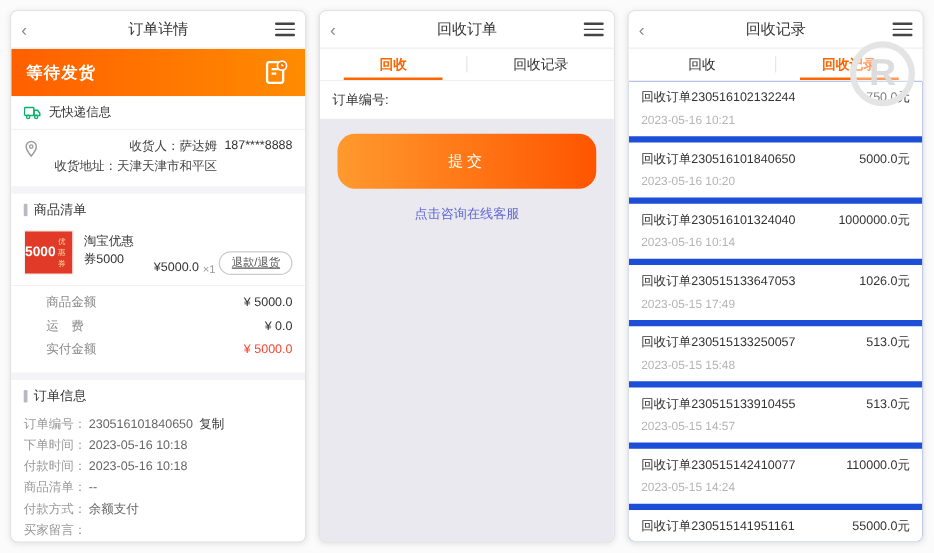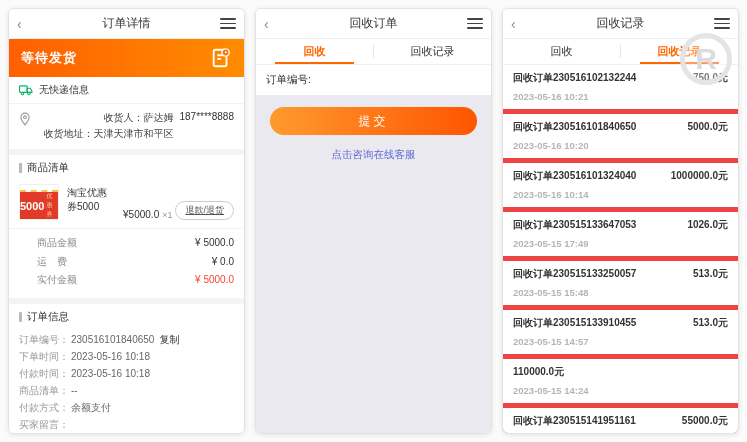--- a/index.html
+++ b/index.html
@@ -22,21 +22,21 @@
   .row { display:flex; align-items:center; gap:6px; padding:6px 10px; background:#fff;text-align:right; }
   .express-row { border-bottom:1px solid #f2f2f2; flex:0 0 24px; }
   .addr-row { align-items:flex-start; padding-bottom:8px; }
   .addr-lines { flex:1; line-height:1.55; color:#444; }
   .phone-num { color:#333; padding-top:1px; }
   .gap { flex:0 0 6px; background:#f4f4f6; }
   .section-title { display:flex; align-items:center; gap:5px; padding:6px 10px 3px; background:#fff; }
   .section-title .bar { width:3px; height:10px; background:#b9b9c3; border-radius:1px; }
   .section-title span { color:#333; font-size:10.5px; }
   .product { display:flex; gap:8px; padding:6px 10px 8px; background:#fff; border-bottom:1px solid #f2f2f2; }
-  .thumb { width:40px; height:36px; border:1px solid #f0f0f0; display:flex; flex-direction:column; overflow:hidden; }
+  .thumb { width:40px; height:36px; border:1px solid #f0f0f0; display:flex; overflow:hidden; }
   .thumb-top { height:11px; background:#fff; border-bottom:2px dashed #f5c34b; }
   .thumb-band { flex:1; background:#e23a28; color:#fff; display:flex; align-items:center;
                 justify-content:center; gap:2px; }
   .thumb-band b { font-size:11px; }
   .thumb-band em { font-style:normal; font-size:6px; color:#ffd9a0; }
   .p-name { flex:1; padding-top:2px; }
   .p-right { text-align:right; display:flex; flex-direction:row; align-items:flex-end; gap:3px; }
   .p-qty { color:#999; font-size:9px; }
   .pill-btn { font-size:9px; color:#555; border:1px solid #ccc; border-radius:10px;
               padding:2px 9px; background:#fff; cursor:pointer;text-decoration:underline; }
@@ -56,26 +56,26 @@
          display:flex; align-items:center; justify-content:center; cursor:pointer; }
   .tab.active { color:#ff6600; font-weight:bold; }
   .tab.active::after { content:""; position:absolute; left:16%; right:16%; bottom:0;
                        height:2px; background:#ff6600; }
   .tab-divider { width:1px; background:#e6e6e6; margin:6px 0; }
   
   .form-row { flex:0 0 30px; display:flex; align-items:center; gap:6px; padding:0 10px;
               background:#fff; font-size:10.5px; color:#333; }
   .form-row input { flex:1; border:none; outline:none; font-size:10.5px; background:transparent; }
   .gray-area { flex:1; background:#eae9ef; padding:12px 14px 0; text-align:center; }
-  .submit-btn { display:block; width:100%; height:28px; border:none; border-radius:14px;
+  .submit-btn { display:block; width:100%; height:44px; border:none; border-radius:14px;
                 background:linear-gradient(90deg,#ff9a2e,#ff5500); color:#fff; font-size:12px;
                 letter-spacing:3px; cursor:pointer; }
   .service-link { display:inline-block; margin-top:13px; color:#6168d6; font-size:10.5px; cursor:pointer; }
   
-  .records { flex:1; background:#ef4444; overflow:hidden;font-weight:bold; }
+  .records { flex:1; background:#1d4ed8; overflow:hidden; }
   .record { background:#fff; padding:6px 10px 7px; margin-bottom:5px; cursor:pointer; }
   .record-top { display:flex; justify-content:space-between; align-items:baseline; }
   .record-title { color:#333; }
   .record-amount { color:#333; }
   .record-time { color:#b5b5b5; font-size:9.5px; margin-top:6px; }
   .watermark { position:absolute; top:24px; right:6px; width:52px; height:52px; border-radius:50%;
                border:5px solid #e4e4e4; color:#dcdcdc; font-weight:bold; font-size:30px;
                display:flex; align-items:center; justify-content:center; z-index:2;
                background:rgba(255,255,255,.35); pointer-events:none; }
   
@@ -292,20 +292,21 @@
       </div>
       <div class="record">
         <div class="record-top">
             <span class="record-title">回收订单230515133910455</span>
             <span class="record-amount">513.0元</span>
           </div>
         <div class="record-time">2023-05-15 14:57</div>
       </div>
       <div class="record">
         <div class="record-top">
+            <span class="record-title">回收订单230515142410077</span>
             <span class="record-amount">110000.0元</span>
           </div>
         <div class="record-time">2023-05-15 14:24</div>
       </div>
       <div class="record">
         <div class="record-top">
             <span class="record-title">回收订单230515141951161</span>
             <span class="record-amount">55000.0元</span>
           </div>
 

